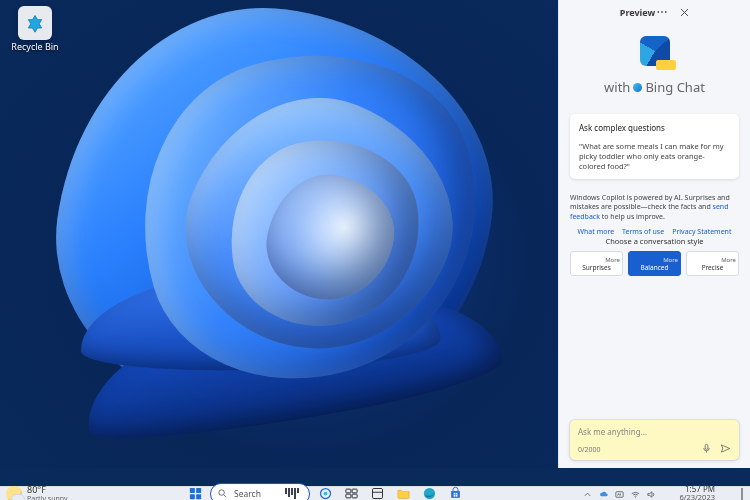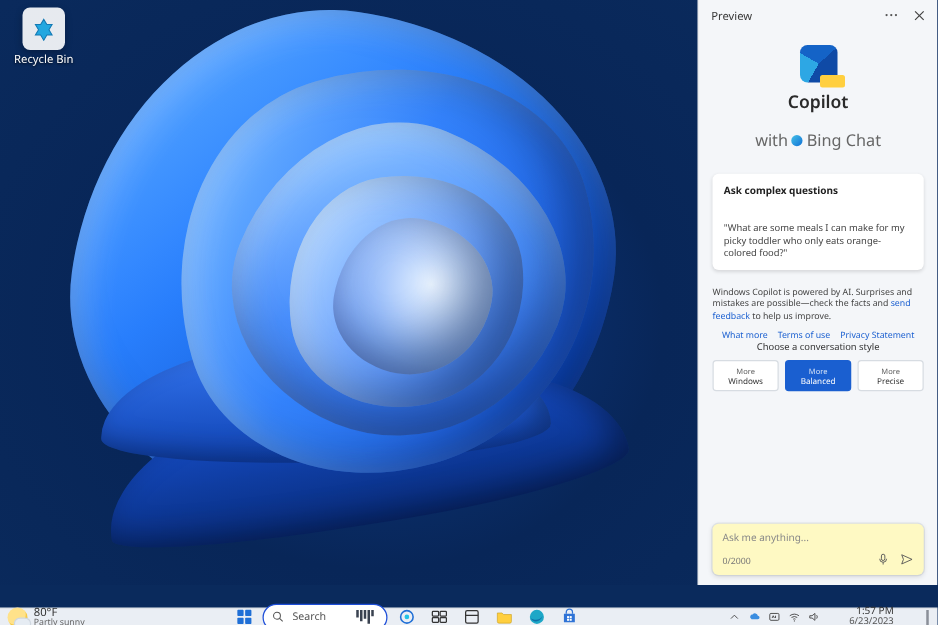--- a/index.html
+++ b/index.html
@@ -49,22 +49,22 @@
   .desk-icon .glyph svg { width: 20px; height: 20px; }
   .desk-icon .lbl { font-size: 9px; text-shadow: 0 1px 2px rgba(0,0,0,.8); line-height: 1.05; }
 
   
   .panel {
     position: absolute; top: 0; right: 0; bottom: 32px; width: 192px;
     background: #f4f6f9; border-left: 1px solid rgba(0,0,0,.06);
     display: flex; flex-direction: column; font-size: 8px; color: #2a2a2a;
   }
   .panel-head {
-    display: flex; align-items: center; justify-content: space-between;
-    padding: 5px 8px 3px 10px; font-size: 9px; color: #3a3a3a;
+    display: flex; align-items: center; justify-content: center;
+    padding: 5px 8px 3px 10px; font-size: 9px; color: #3a3a3a; font-weight: bold;
   }
   .panel-head .corner { display:flex; gap:8px; align-items:center; }
   .iconbtn { width:14px; height:14px; display:flex; align-items:center; justify-content:center; cursor:pointer; color:#555; }
   .panel-body { flex: 1; overflow: hidden; padding: 0 11px; display:flex; flex-direction:column; }
 
   .brand { text-align: center; padding: 14px 0 8px; }
   .brand .logo {
     width: 30px; height: 30px; margin: 0 auto 4px; border-radius: 6px;
     background: conic-gradient(from 210deg,#2da7e4 0 25%,#1463c7 0 55%,#0f4aa6 0 100%);
     position: relative;
@@ -78,37 +78,37 @@
     font-size:6px; font-weight:700; color:#222; display:flex; align-items:center; justify-content:center;
   }
   .brand h1 { font-size: 14px; font-weight: 600; margin-top: 6px; }
   .brand .sub { font-size: 13px; color: #666; display:flex; gap:3px; align-items:center; justify-content:center; margin-top:12px;}
   .brand .sub .b { width:9px;height:9px;border-radius:50%;background:linear-gradient(135deg,#45c1e8,#1071d6); }
 
   .card {
     background:#fff; border-radius:5px; padding:8px 9px; margin-top:10px;
     box-shadow: 0 1px 3px rgba(0,0,0,.12); font-size:7.5px; color:#222;
   }
-  .card .ct { font-weight:700; font-size:8px; margin-bottom:20px; }
+  .card .ct { font-weight:400; font-size:8px; margin-bottom:8px; }
   .card .cq { color:#444; }
 
   .disclaimer { font-size:7px; color:#444; margin-top:14px; line-height:1.35; }
   .disclaimer .lk { color:#1a5fd0; }
   .linksrow { display:flex; gap:8px; justify-content:center; font-size:7px; margin-top:6px; }
   .linksrow span { color:#1a5fd0; cursor:pointer; }
 
   .style-picker { text-align:center; }
   .style-picker .hdr { font-size:7.5px; color:#333; margin-bottom:5px; }
   .styles { display:flex; gap:5px; justify-content:center; }
   .sbtn {
     flex:1; background:#fff; border:1px solid #d7dce2; border-radius:3px;
     padding:5px 2px 4px; font-size:6.5px; color:#333; line-height:1.1; cursor:pointer;
   }
   .sbtn.active { background:#1a5fd0; color:#fff; border-color:#1a5fd0; }
-  .sbtn .t { font-size:6px; opacity:.8; display:block; }
+  .sbtn .t { font-size:6px; opacity:.8; display:block;text-align:right; }
 
   .inputbar { margin-top:auto; padding:8px 0 8px; }
   .ibox {
     background:#fef9c3; border-radius:5px; box-shadow: 0 1px 4px rgba(0,0,0,.12), 0 0 0 1px #e3e7ec;
     padding:6px 8px 4px;
   }
   .ibox .ph { font-size:8px; color:#888; }
   .ibox .row2 { display:flex; justify-content:space-between; align-items:center; margin-top:6px; font-size:7px; color:#777;}
   .row2 .right { display:flex; gap:8px; align-items:center; }
   .row2 svg { width:11px; height:11px; stroke:#555; fill:none; stroke-width:1.6; }
@@ -201,21 +201,20 @@
           </svg>
       </span>
     </div>
   </div>
 
   <div class="panel-body">
     <div class="brand">
       <div class="logo">
         <span class="pre">PRE</span>
       </div>
-      <h1>Copilot</h1>
       <div class="sub">
         <span>with</span>
         <span class="b"></span>
         <span>Bing Chat</span>
       </div>
     </div>
 
     <div class="card">
       <div class="ct">Ask complex questions</div>
       <div class="cq">"What are some meals I can make for my picky toddler who only eats orange-colored food?"</div>
@@ -226,21 +225,21 @@
     </div>
     <div class="linksrow">
       <span>What more</span>
       <span>Terms of use</span>
       <span>Privacy Statement</span>
     </div>
 
     <div class="style-picker">
       <div class="hdr">Choose a conversation style</div>
       <div class="styles">
-        <div class="sbtn"><span class="t">More</span><span>Windows</span></div>
+        <div class="sbtn"><span class="t">More</span><span>Surprises</span></div>
         <div class="sbtn active"><span class="t">More</span><span>Balanced</span></div>
         <div class="sbtn"><span class="t">More</span><span>Precise</span></div>
       </div>
     </div>
 
     <div class="inputbar">
       <div class="ibox">
         <div class="ph">Ask me anything...</div>
         <div class="row2">
           <span>0/2000</span>

